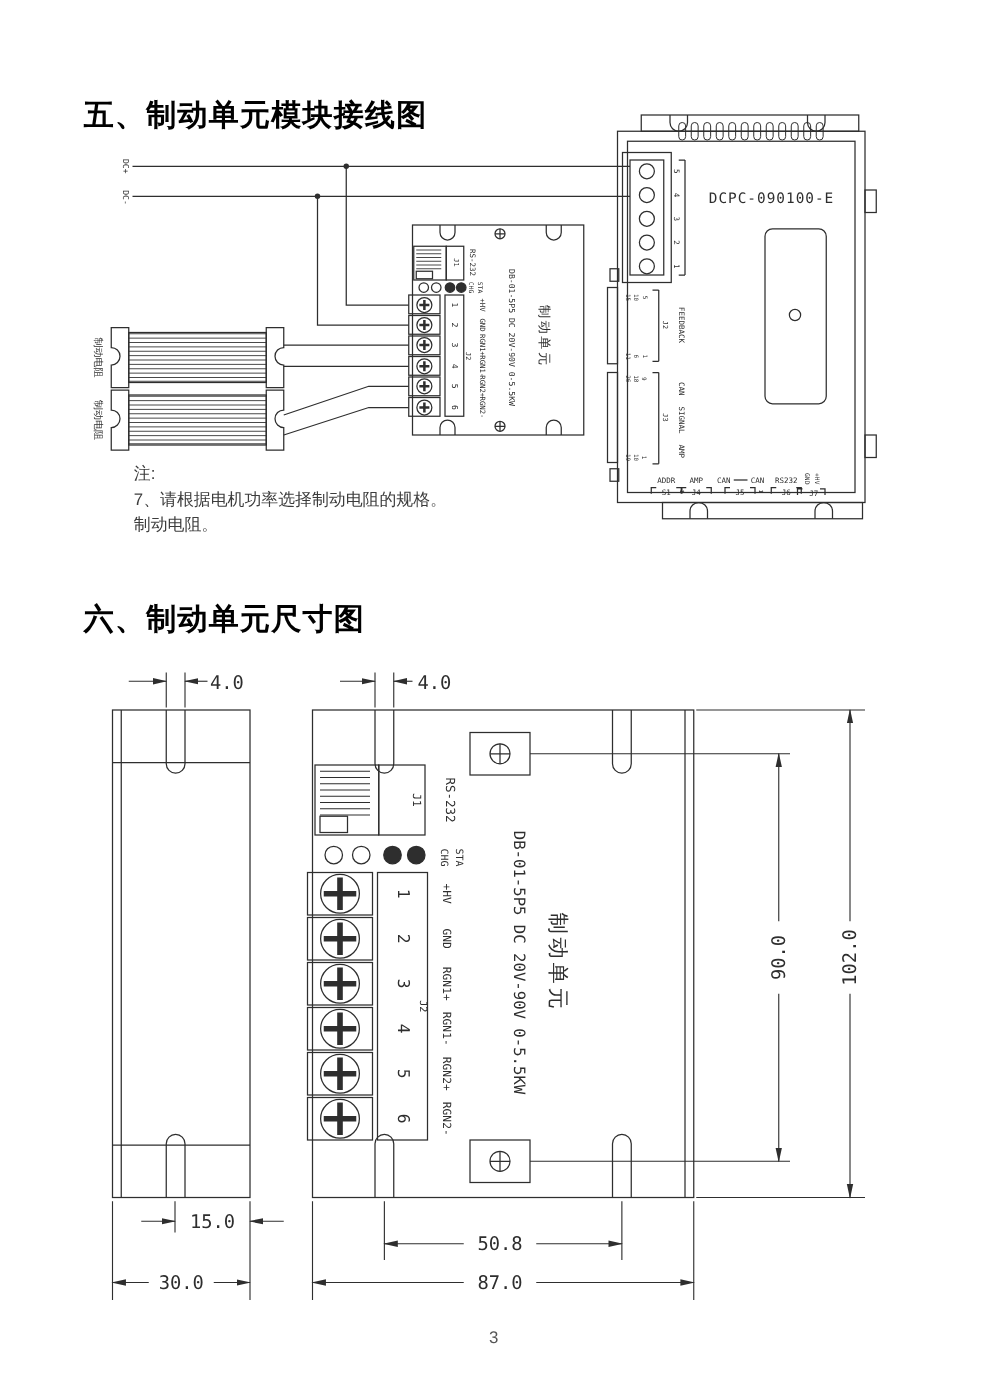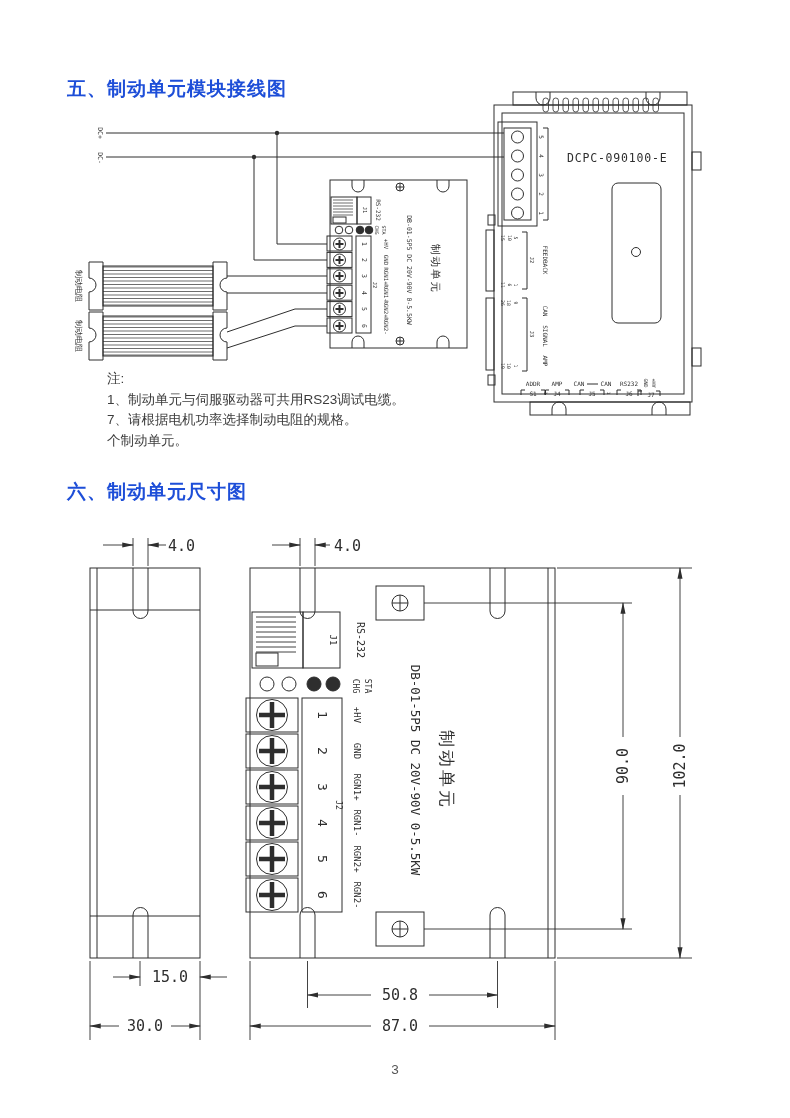--- a/index.html
+++ b/index.html
@@ -1,18 +1,18 @@
 <!DOCTYPE html>
 <html><head>
 <meta charset="utf-8">
 <style>
   html,body{margin:0;padding:0;background:#ffffff;}
   #page{position:relative;width:790px;height:1118px;background:#ffffff;overflow:hidden;
         font-family:"Liberation Sans",sans-serif;}
-  .heading{position:absolute;left:67px;font-size:19px;font-weight:bold;color:#1d4ed8;
+  .heading{position:absolute;left:67px;font-size:24px;font-weight:bold;color:#000000;
            letter-spacing:1px;font-family:Liberation Serif, serif;}
   .notes{position:absolute;left:107px;top:369px;width:380px;font-size:13.5px;color:#3c3c3c;
          line-height:20.5px;}
   .pagenum{position:absolute;left:0;top:1062px;width:100%;text-align:center;font-size:13.5px;color:#555;}
   svg{position:absolute;left:0;top:0;}
   svg text{font-family:"DejaVu Sans Mono","DejaVu Sans",monospace;fill:#2e2e2e;stroke:none;}
   .cjk{font-family:"DejaVu Sans","Liberation Sans",sans-serif;}
 </style>
 </head>
 <body>
@@ -317,22 +317,21 @@
       <text text-anchor="middle" transform="rotate(-90 623 766)" x="623" y="771">90.0</text>
       <text text-anchor="middle" transform="rotate(-90 680 766)" x="680" y="771">102.0</text>
     </g>
   </g>
 </svg>
 
 <div class="heading" style="top:76px;">五、制动单元模块接线图</div>
 
 <div class="notes">
   <div>注:</div>
-  <div>1、制动单元与伺服驱动器可共用RS23调试电缆。</div>
   <div>7、请根据电机功率选择制动电阻的规格。</div>
-  <div>个制动单元。</div>
+  <div>制动电阻。</div>
 </div>
 
 <div class="heading" style="top:479px;text-align:right;">六、制动单元尺寸图</div>
 
 <div class="pagenum">3</div>
 
 </div>
 
 </body></html>

